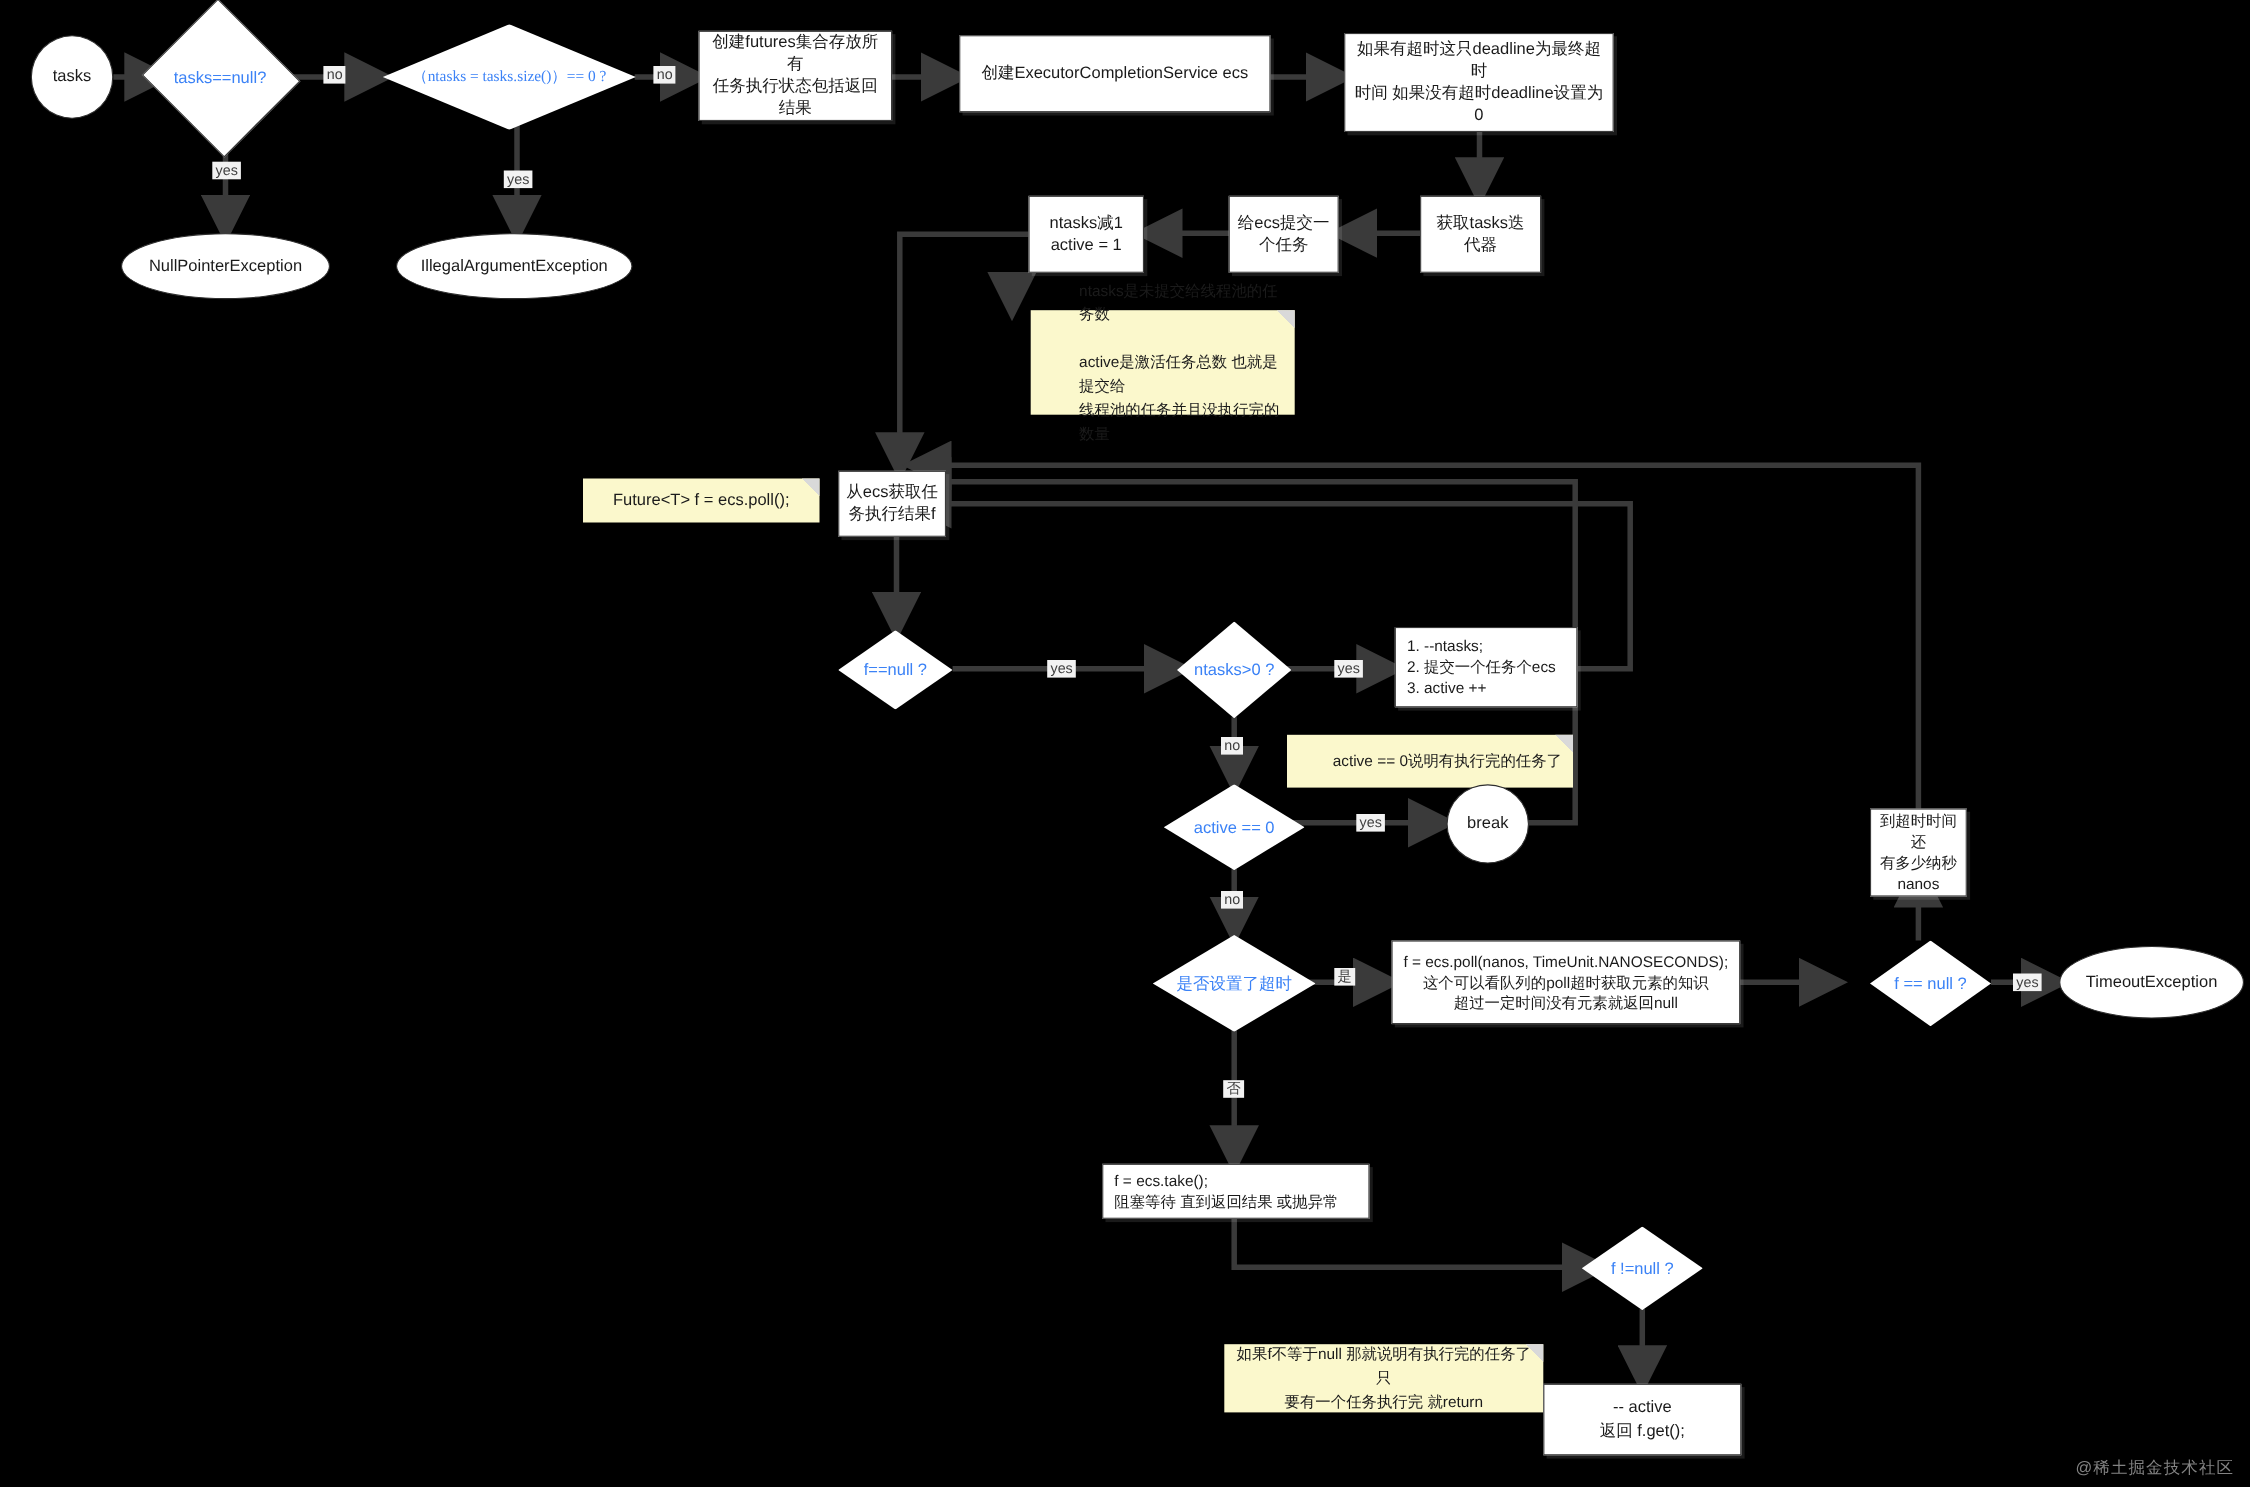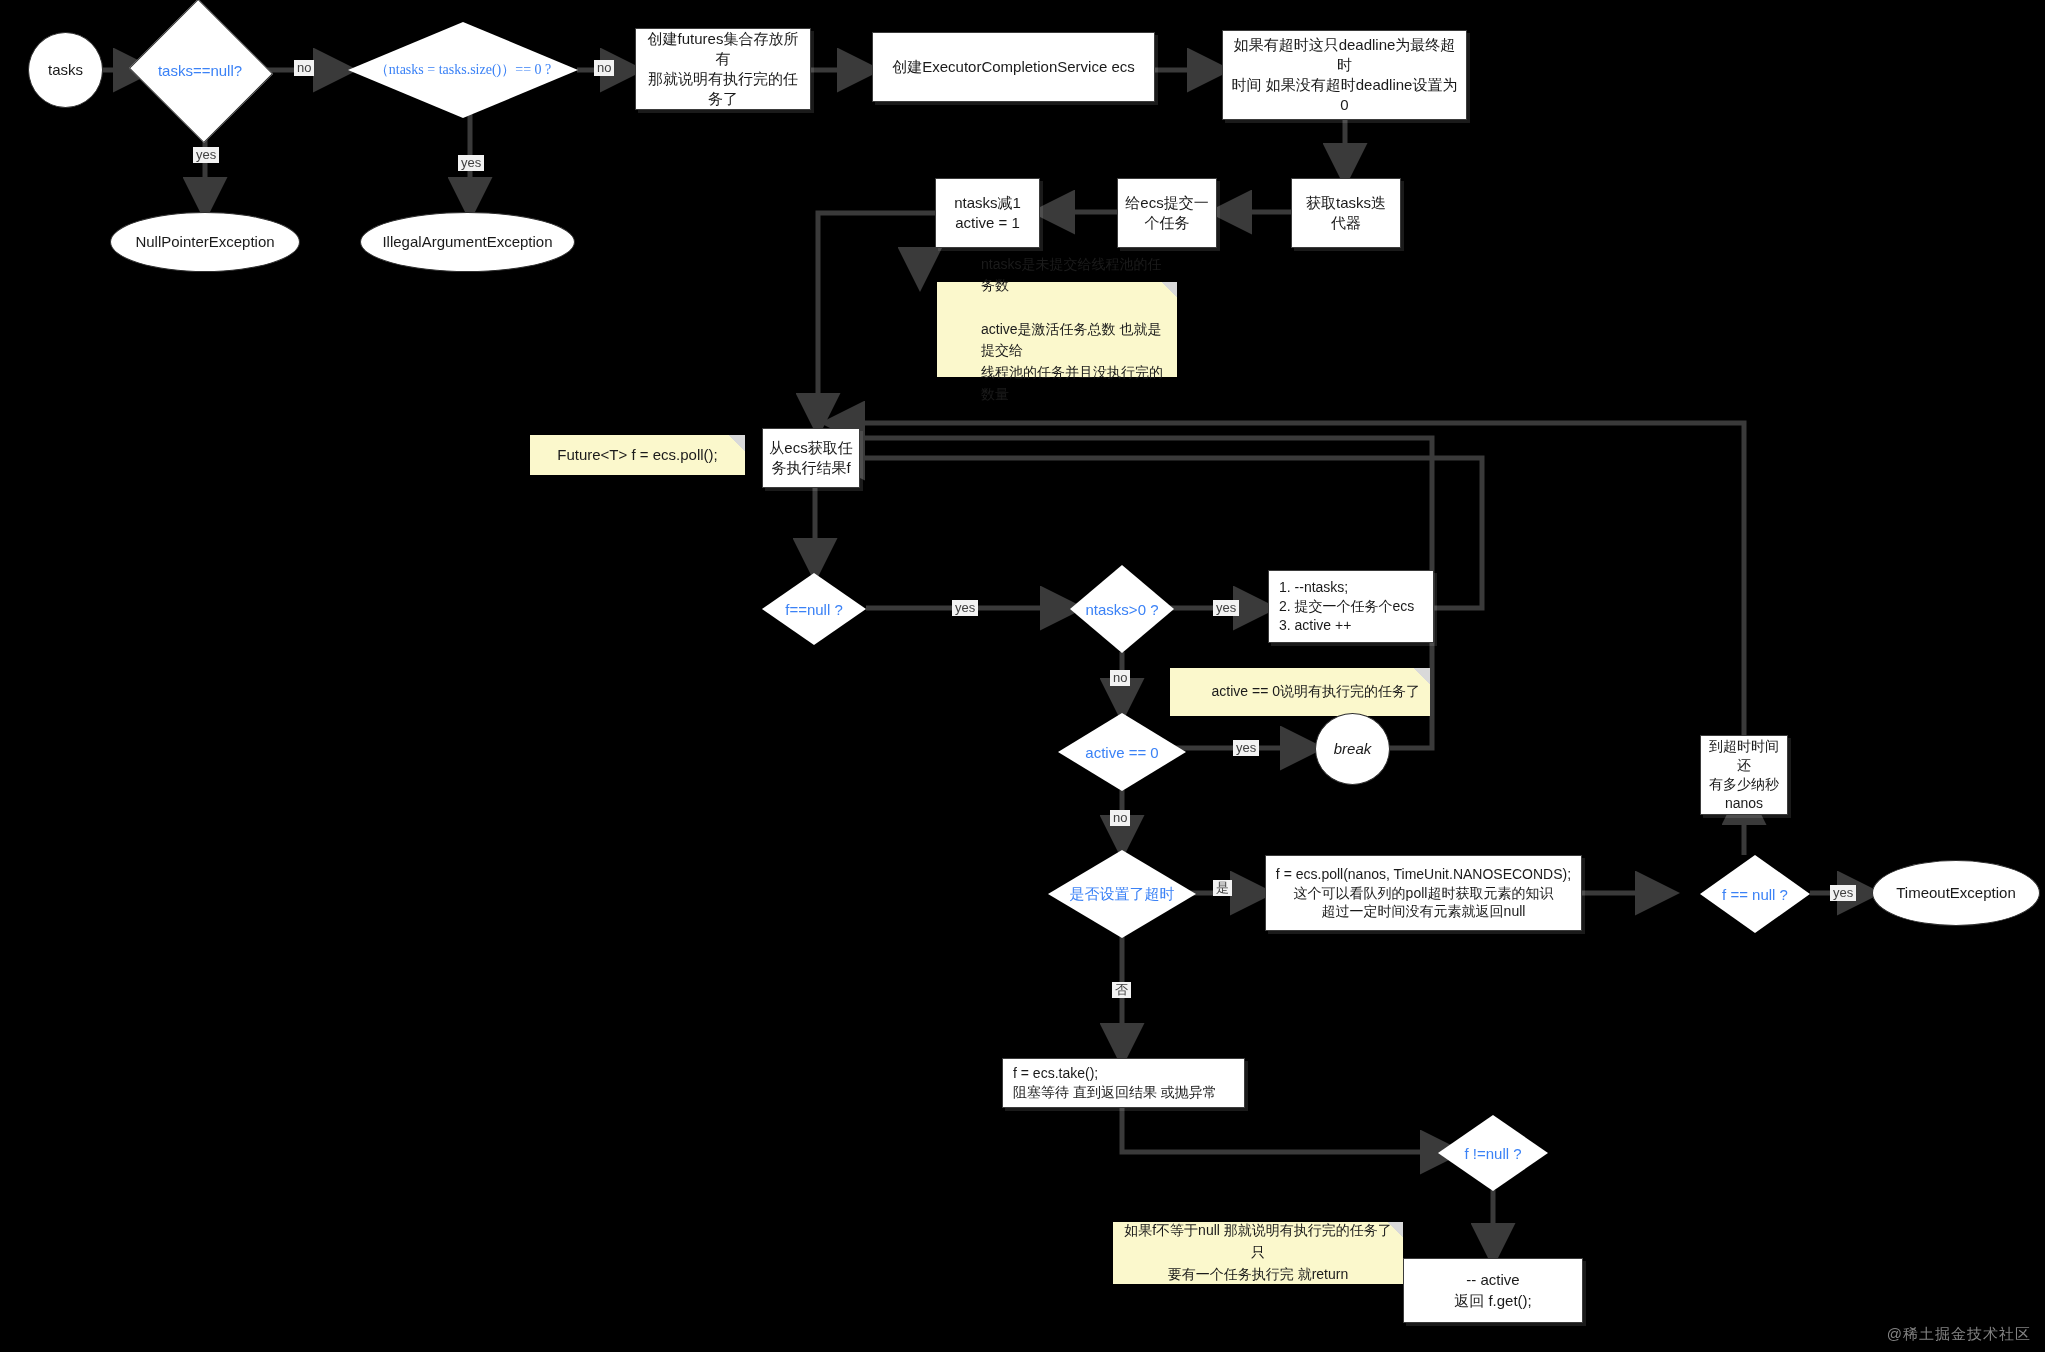--- a/index.html
+++ b/index.html
@@ -120,21 +120,21 @@
   </div>
   <div class="edge-label" style="left:594px;top:60px;">no</div>
   <div class="edge-label" style="left:458px;top:155px;">yes</div>
 
   <div class="node ellipse" style="left:360px;top:212px;width:215px;height:60px;">
     <span>IllegalArgumentException</span>
   </div>
 
   <div class="node rect" style="left:635px;top:28px;width:176px;height:82px;white-space:pre-line;">
     <span>创建futures集合存放所有
-那就说明有执行完的任务了</span>
+任务执行状态包括返回结果</span>
   </div>
 
   <div class="node rect" style="left:872px;top:32px;width:283px;height:70px;">
     <span>创建ExecutorCompletionService  ecs</span>
   </div>
 
   <div class="node rect" style="left:1222px;top:30px;width:245px;height:90px;white-space:pre-line;">
     <span>如果有超时这只deadline为最终超时
 时间 如果没有超时deadline设置为0</span>
   </div>
@@ -197,21 +197,21 @@
     <span>active == 0说明有执行完的任务了</span>
   </div>
 
   <div class="diamond" style="left:1058px;top:713px;width:128px;height:78px;">
     <div class="shape" style="transform:none;clip-path:polygon(50% 0,100% 50%,50% 100%,0 50%);border:none;"></div>
     <div class="dlabel">active == 0</div>
   </div>
   <div class="edge-label" style="left:1233px;top:740px;">yes</div>
   <div class="edge-label" style="left:1110px;top:810px;">no</div>
 
-  <div class="node ellipse" style="left:1315px;top:713px;width:75px;height:72px;font-style:italic;">
+  <div class="node ellipse" style="left:1315px;top:713px;width:75px;height:72px;">
     <span>break</span>
   </div>
 
   <div class="diamond" style="left:1048px;top:850px;width:148px;height:88px;">
     <div class="shape" style="transform:none;clip-path:polygon(50% 0,100% 50%,50% 100%,0 50%);border:none;"></div>
     <div class="dlabel">是否设置了超时</div>
   </div>
   <div class="edge-label" style="left:1213px;top:880px;">是</div>
   <div class="edge-label" style="left:1112px;top:982px;">否</div>
 

